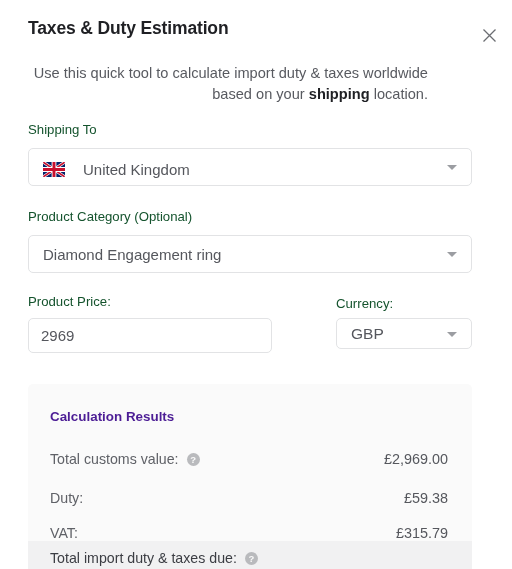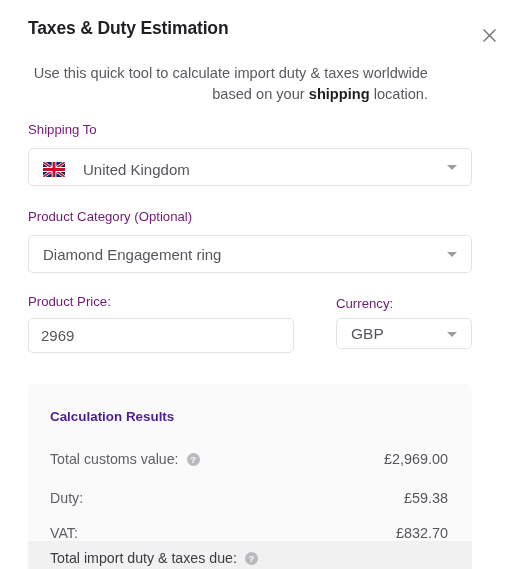--- a/index.html
+++ b/index.html
@@ -58,21 +58,21 @@
     line-height: 21px;
     color: #585a60;
     text-align: right;
   }
   .intro b { font-weight: bold; color: #1f2024; }
 
   
   .field-label {
     position: absolute;
     font-size: 13.2px;
-    color: #701a75;
+    color: #14532d;
     white-space: nowrap;
   }
 
   
   .control {
     position: absolute;
     box-sizing: border-box;
     background: #fff;
     border: 1px solid #e2e3e5;
     border-radius: 5px;
@@ -122,21 +122,21 @@
     top: 225px;
     width: 444px;
     height: 38px;
     padding: 0 34px 0 14px;
   }
 
   
   #price-input {
     left: 28px;
     top: 308px;
-    width: 266px;
+    width: 244px;
     height: 35px;
     padding: 0 12px;
   }
 
   
   #currency-select {
     left: 336px;
     top: 308px;
     width: 136px;
     height: 31px;
@@ -271,21 +271,21 @@
       <span class="result-amount">£2,969.00</span>
     </div>
 
     <div class="result-row r1">
       <span class="result-label">Duty:</span>
       <span class="result-amount">£59.38</span>
     </div>
 
     <div class="result-row r2">
       <span class="result-label">VAT:</span>
-      <span class="result-amount">£832.70</span>
+      <span class="result-amount">£315.79</span>
     </div>
 
     <div class="result-row r3">
       <span class="result-label"><span>Total import duty &amp; taxes due:</span><span class="help-icon">?</span></span>
       <span class="result-amount">
         
       </span>
     </div>
   </div>
 

